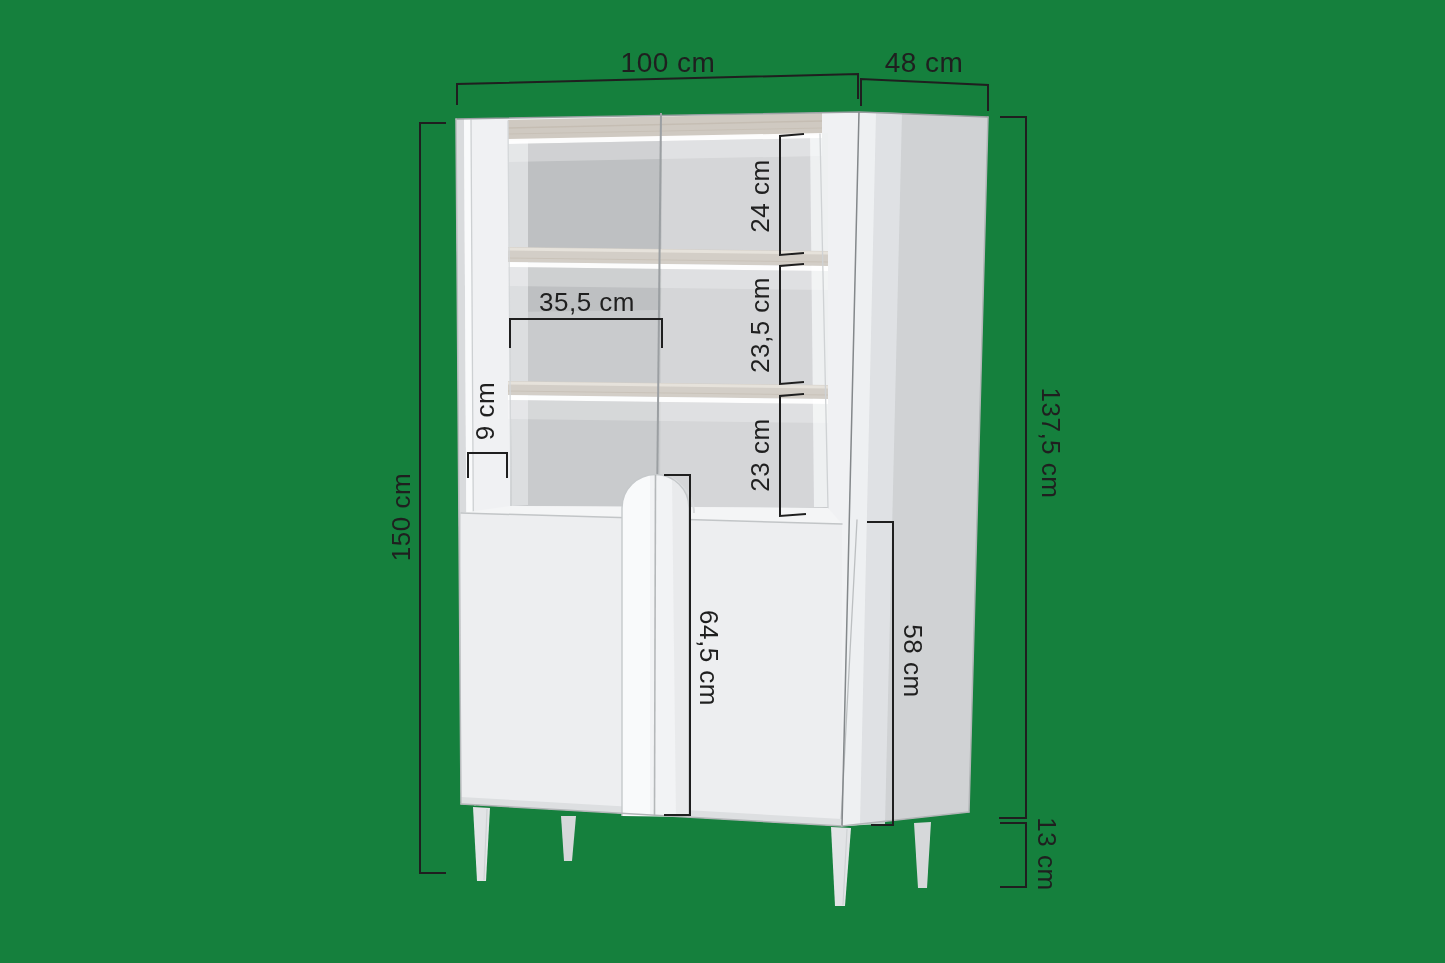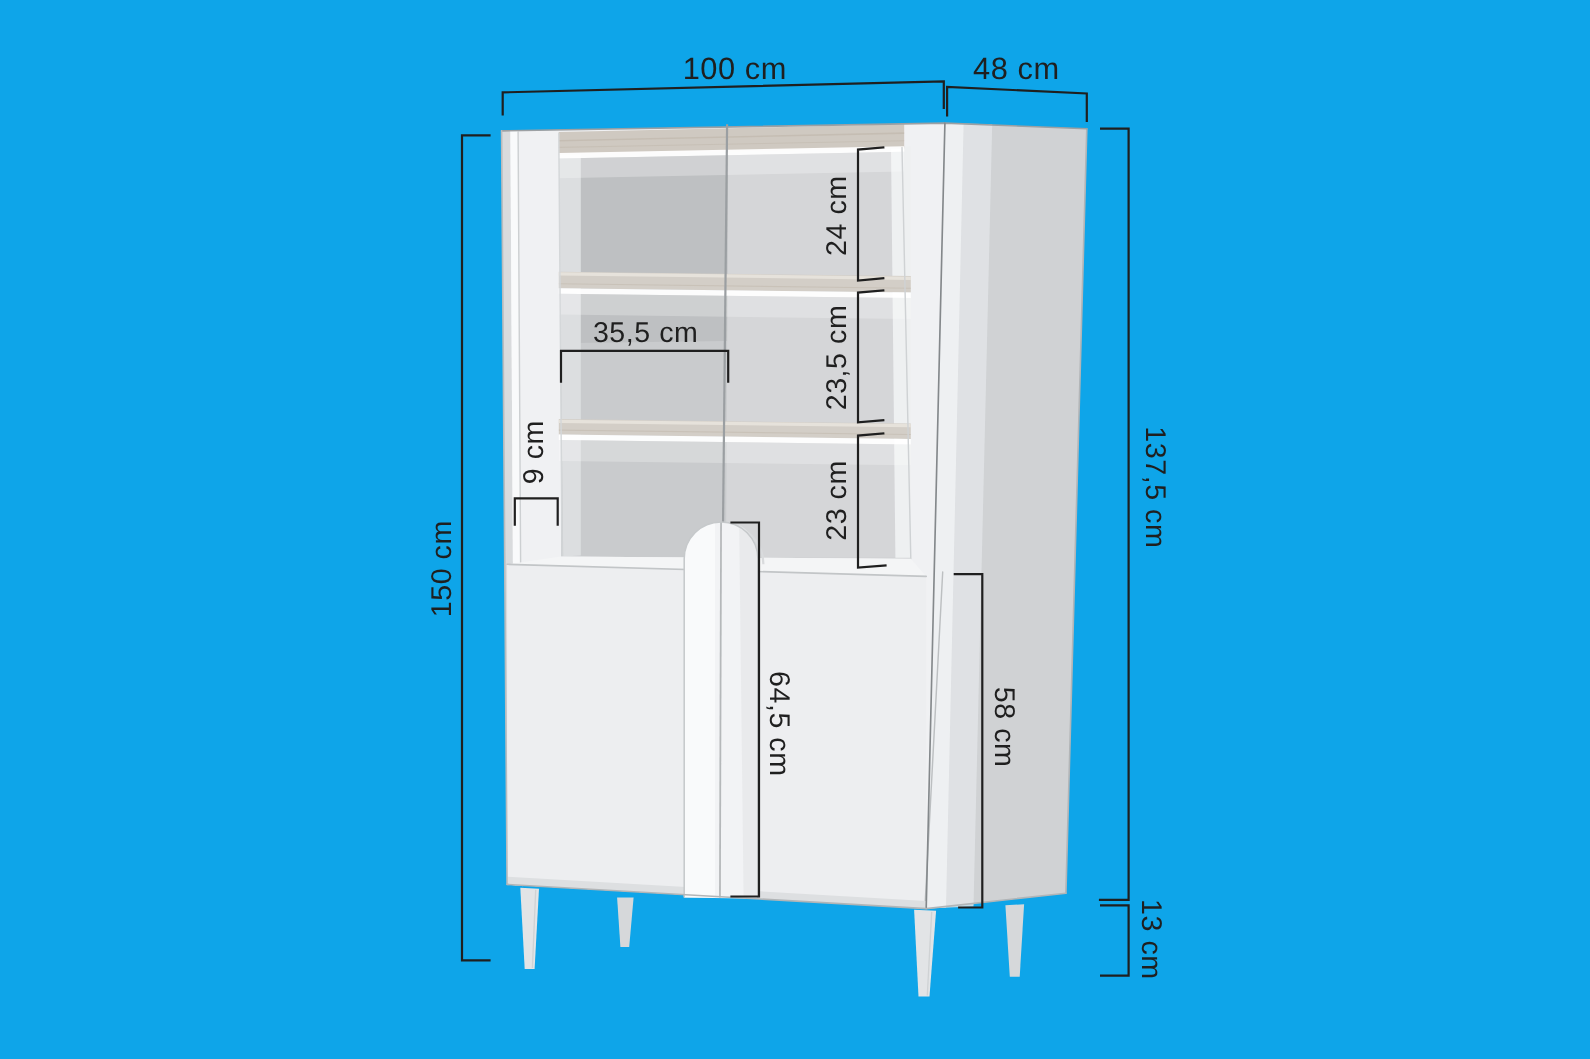--- a/index.html
+++ b/index.html
@@ -1,16 +1,16 @@
 <!DOCTYPE html>
 <html><head>
 <meta charset="utf-8">
 <style>
   html,body{margin:0;padding:0;background:#ffffff;}
-  .stage{width:1445px;height:963px;position:relative;background:#0ea5e9;overflow:hidden;
+  .stage{width:1445px;height:963px;position:relative;background:#15803d;overflow:hidden;
          font-family:"Liberation Sans", sans-serif;}
   svg text{font-family:"Liberation Sans", sans-serif; fill:#1f1f1f;}
   .dim-label{font-size:26px; letter-spacing:0.5px;}
   .dim-label-lg{font-size:28px; letter-spacing:0.5px;}
   .dim-line{stroke:#1f1f1f; stroke-width:2; fill:none; stroke-linecap:square;}
   .edge{fill:none; stroke-linecap:round;}
 </style>
 </head>
 <body>
 

